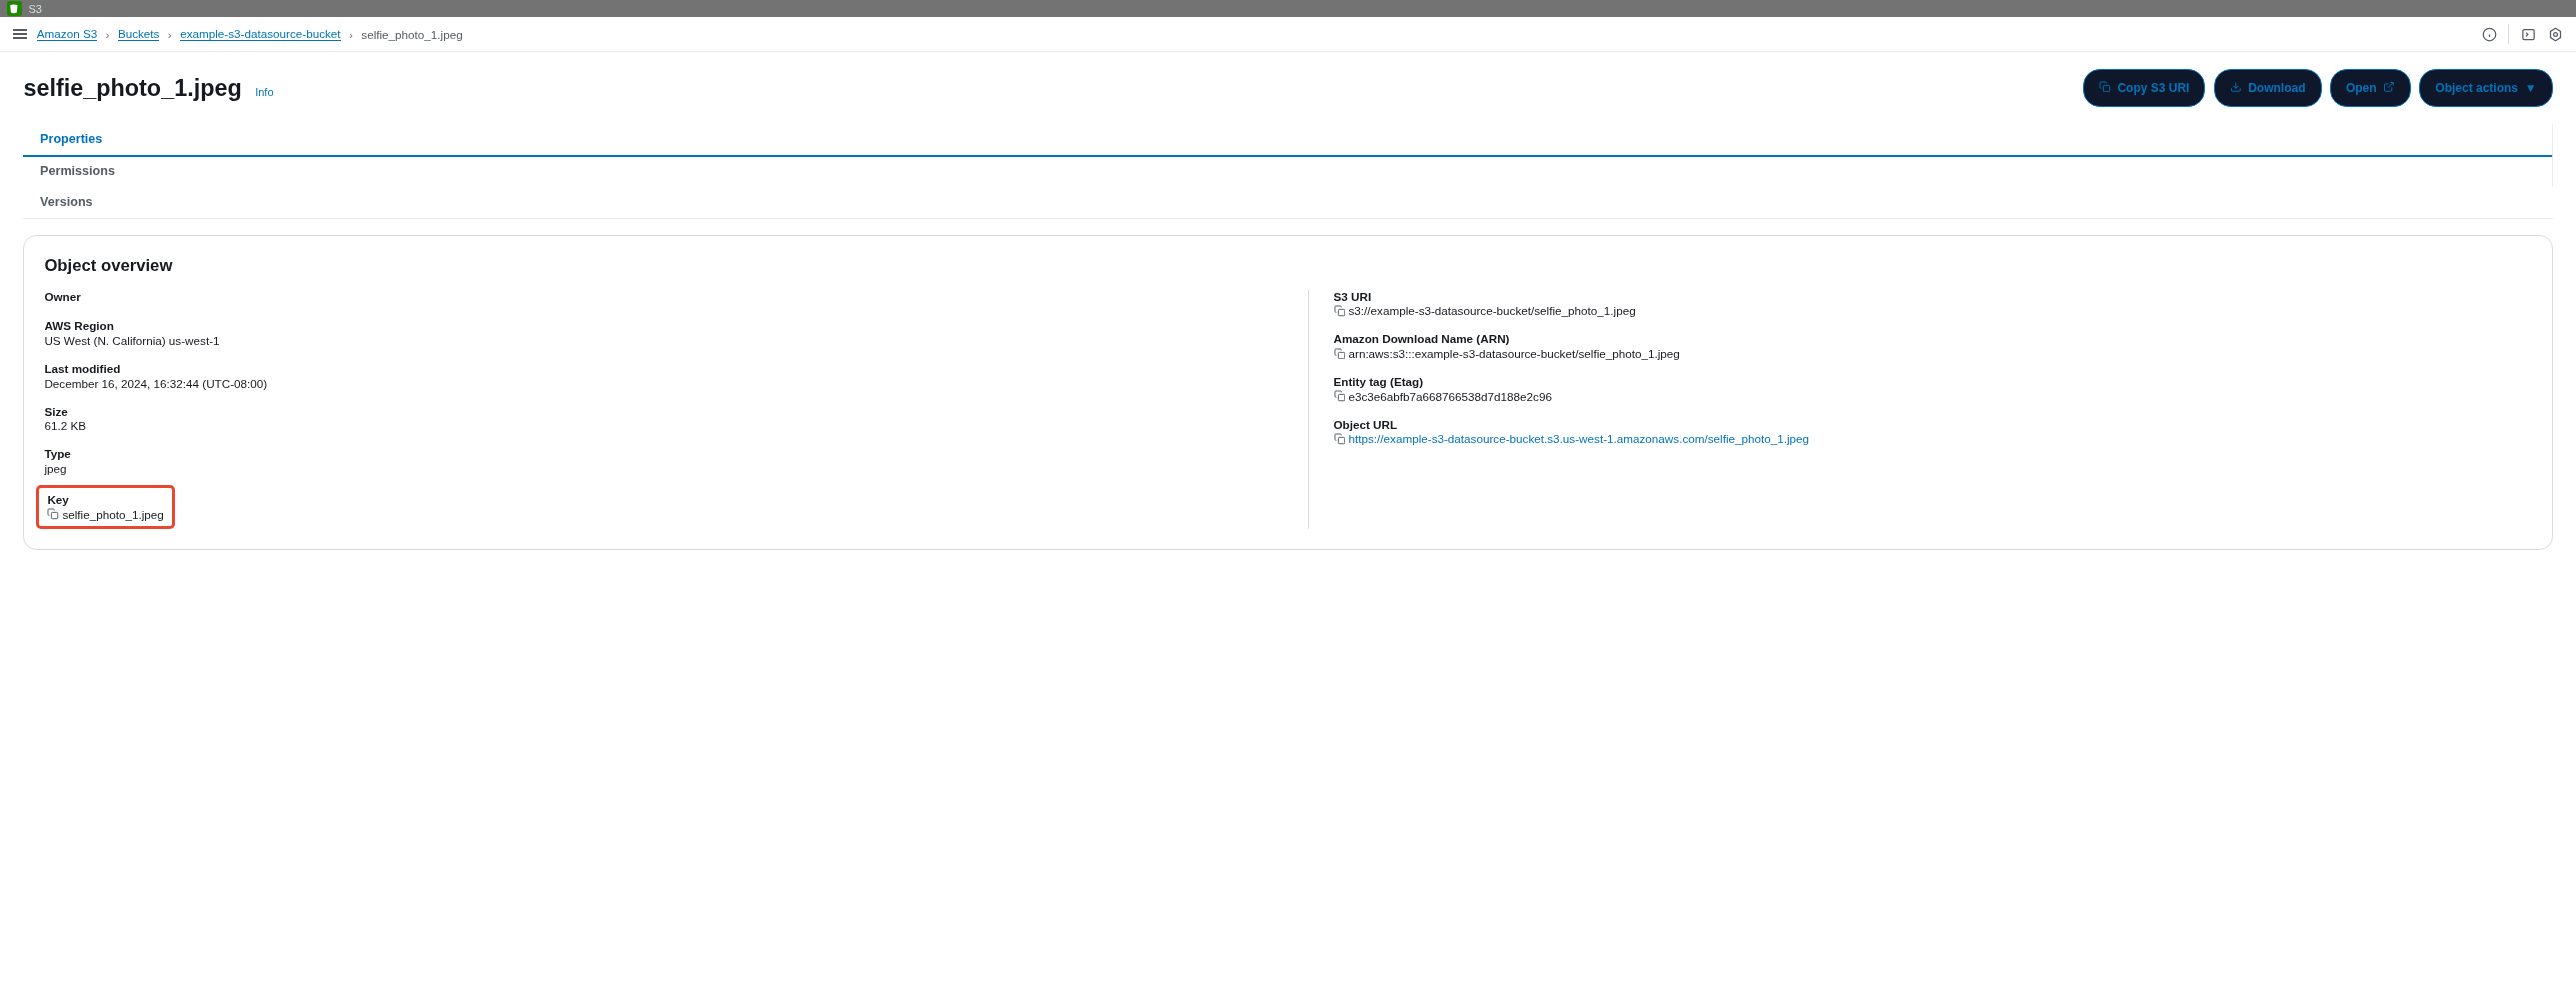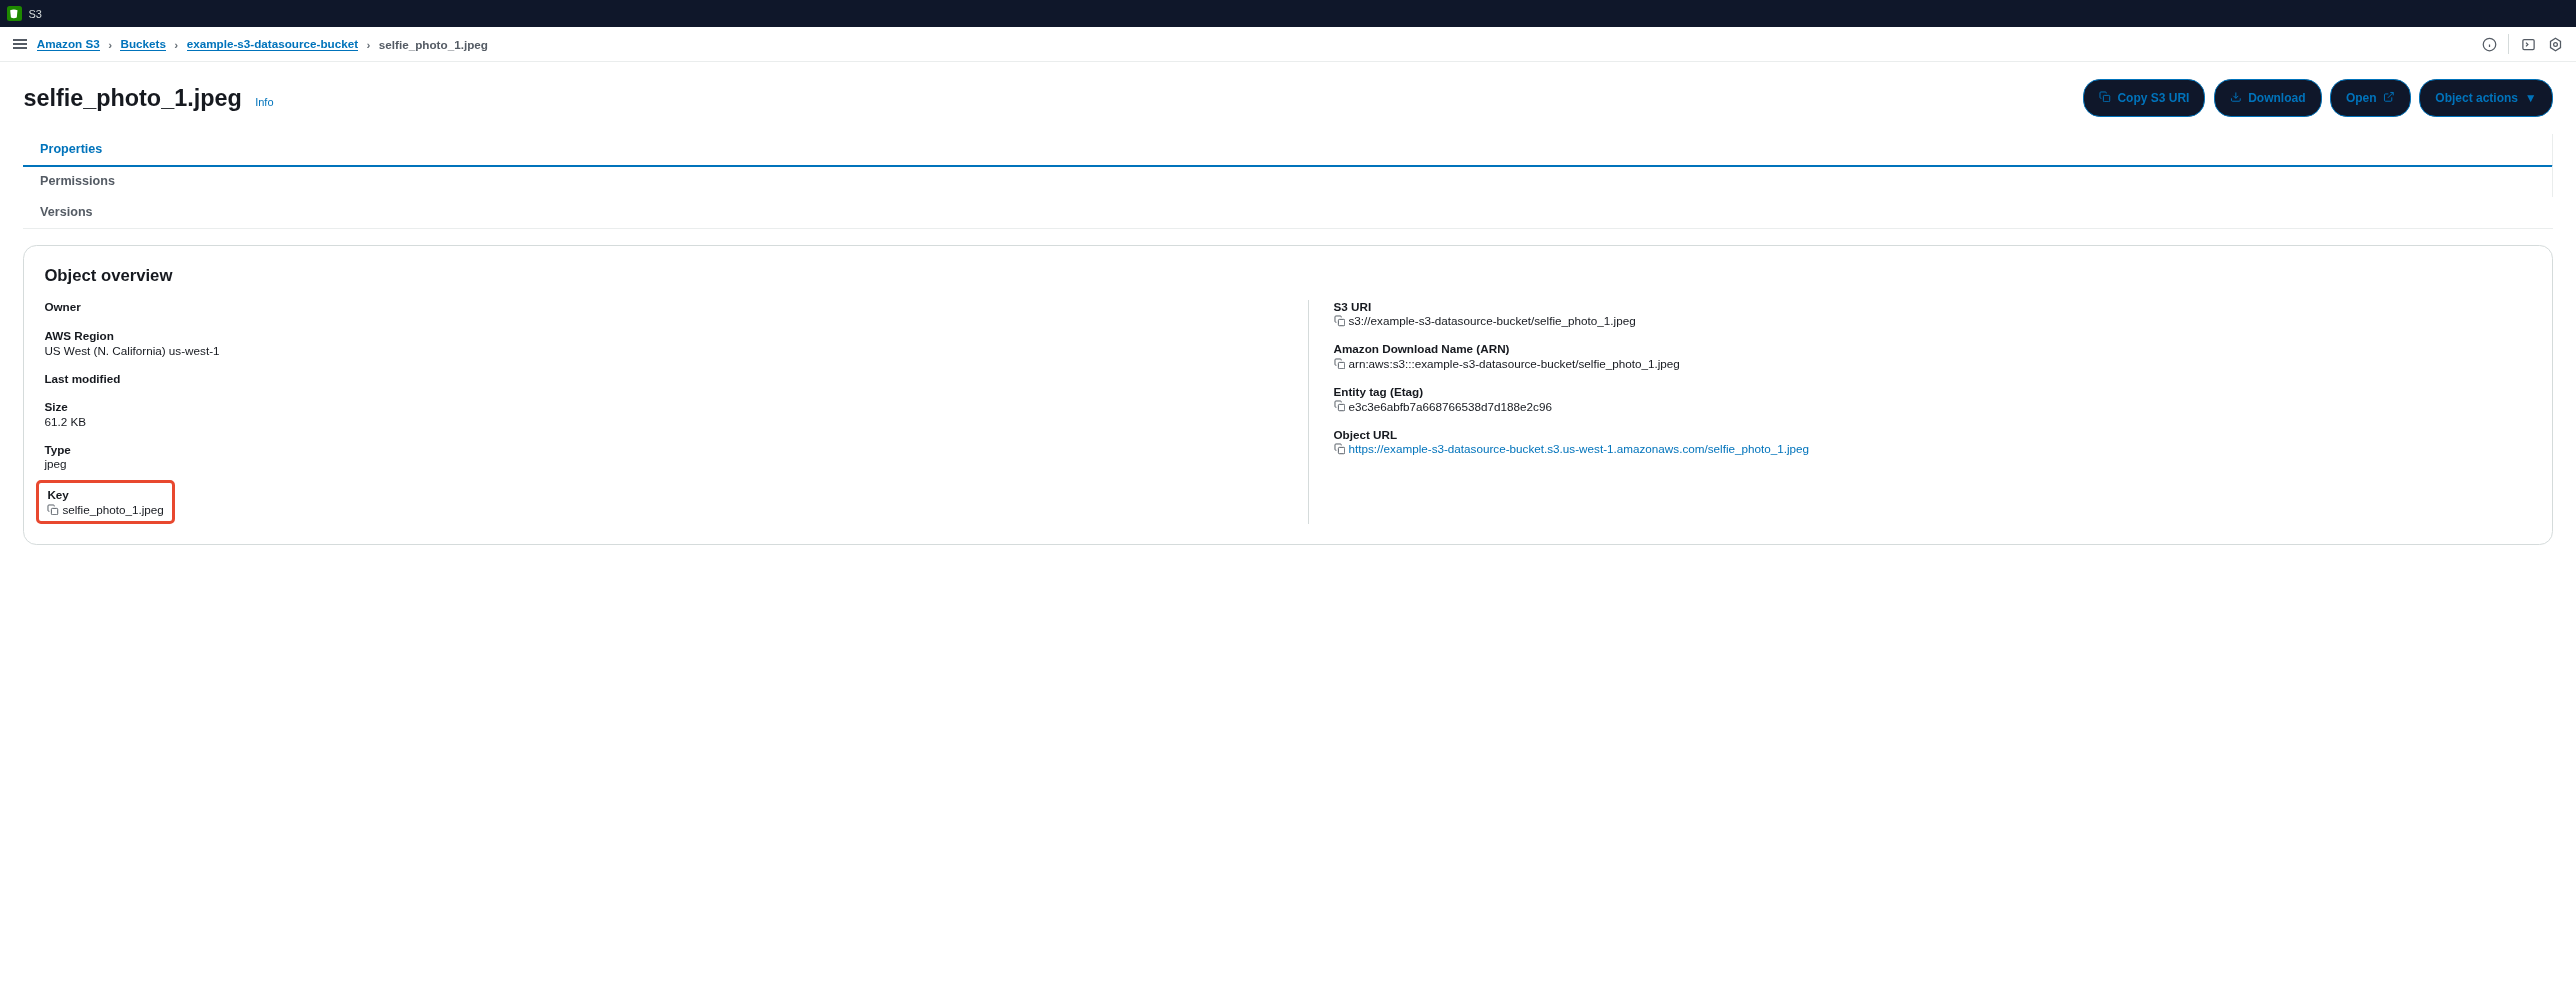--- a/index.html
+++ b/index.html
@@ -1,24 +1,24 @@
 <!DOCTYPE html>
 <html style="font-size:13.4px"><head>
   <meta charset="utf-8">
   <style>
     * { box-sizing: border-box; margin: 0; padding: 0; }
     body { font-family: "Amazon Ember", "Helvetica Neue", Arial, sans-serif; font-size: 11.7px; color: #16191f; background: #fff; }
     
-    .topbar { background: #0f172a; color: #d5dbdb; height: 27px; display: flex; align-items: center; padding: 0 6.7px; gap: 6.7px; }
+    .topbar { background: #737373; color: #d5dbdb; height: 17px; display: flex; align-items: center; padding: 0 6.7px; gap: 6.7px; }
     .topbar-icon { width: 15px; height: 15px; background: #1e8900; border-radius: 2.5px; display: flex; align-items: center; justify-content: center; }
     .topbar-icon svg { width: 11.7px; height: 11.7px; }
     .topbar-label { font-size: 11px; color: #d5dbdb; }
     
     .subheader { height: 35px; display: flex; align-items: center; justify-content: space-between; padding: 0 13.4px; border-bottom: 0.8px solid #eaeded; }
-    .subheader-left { display: flex; align-items: center; gap: 10px; font-weight: bold; }
+    .subheader-left { display: flex; align-items: center; gap: 10px; }
     .hamburger { cursor: pointer; display: flex; flex-direction: column; gap: 2.5px; }
     .hamburger span { display: block; width: 13.4px; height: 1.7px; background: #545b64; }
     
     .breadcrumb { display: flex; align-items: center; gap: 8.4px; font-size: 11.7px; }
     .breadcrumb a { color: #0073bb; text-decoration: none; border-bottom: 0.8px solid #0073bb; }
     .breadcrumb .sep { color: #687078; }
     .breadcrumb .current { color: #545b64; }
     
     .subheader-right { display: flex; align-items: center; gap: 11.7px; }
     .subheader-right .divider { width: 0.8px; height: 20px; background: #d5dbdb; }
@@ -162,20 +162,21 @@
         <div class="field">
           <div class="field-label">Owner</div>
           <div class="field-value"></div>
         </div>
         <div class="field">
           <div class="field-label">AWS Region</div>
           <div class="field-value">US West (N. California) us-west-1</div>
         </div>
         <div class="field">
           <div class="field-label">Last modified</div>
+          <div class="field-value">December 16, 2024, 16:32:44 (UTC-08:00)</div>
         </div>
         <div class="field">
           <div class="field-label">Size</div>
           <div class="field-value">61.2 KB</div>
         </div>
         <div class="field">
           <div class="field-label">Type</div>
           <div class="field-value">jpeg</div>
         </div>
         <div class="highlight-box">

